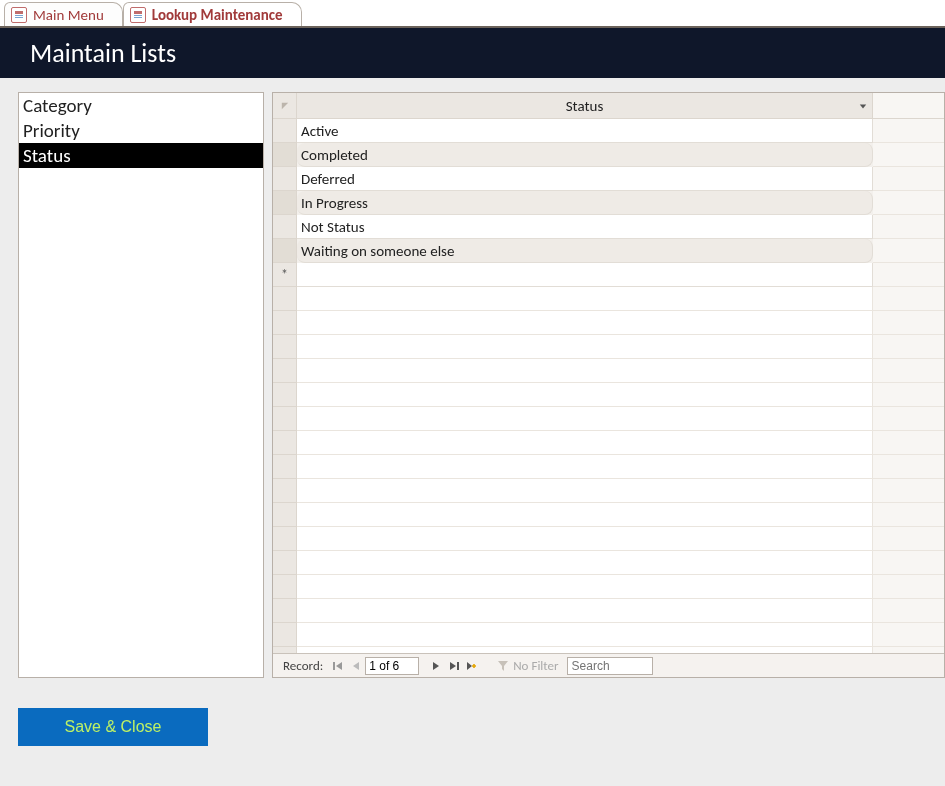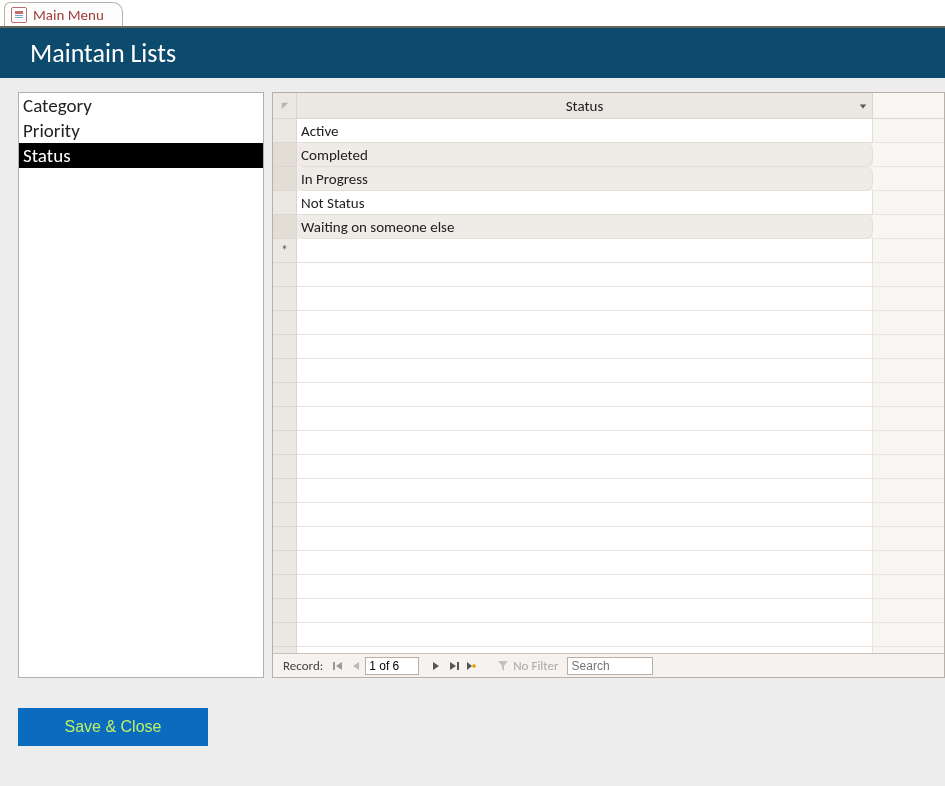--- a/index.html
+++ b/index.html
@@ -48,21 +48,21 @@
     display: flex;
     align-items: center;
     justify-content: center;
     border: 1px solid #c06c6c;
     border-radius: 2px;
     background: #fff;
   }
   .tab .tabicon svg { width: 10px; height: 10px; }
   
   .headerbar {
-    background: #0c4a6e;
+    background: #0f172a;
     color: #fff;
     height: 50px;
     display: flex;
     align-items: center;
     padding-left: 30px;
     font-size: 26px;
     font-weight: 300;
   }
   
   .workspace {
@@ -275,20 +275,30 @@
 <div class="tabbar">
   <div class="tab inactive">
     <span class="tabicon">
       <svg viewBox="0 0 10 10">
           <rect x="1" y="1" width="8" height="3" fill="#c06c6c"></rect>
           <rect x="1" y="5" width="8" height="1" fill="#7aa3d1"></rect>
           <rect x="1" y="7" width="8" height="1" fill="#7aa3d1"></rect>
         </svg>
     </span>
     <span>Main Menu</span>
+  </div>
+  <div class="tab active">
+    <span class="tabicon">
+      <svg viewBox="0 0 10 10">
+          <rect x="1" y="1" width="8" height="3" fill="#c06c6c"></rect>
+          <rect x="1" y="5" width="8" height="1" fill="#7aa3d1"></rect>
+          <rect x="1" y="7" width="8" height="1" fill="#7aa3d1"></rect>
+        </svg>
+    </span>
+    <span>Lookup Maintenance</span>
   </div>
 </div>
 
 <div class="headerbar">
   <span>Maintain Lists</span>
 </div>
 
 <div class="workspace">
 
   <div class="listpanel">
@@ -321,20 +331,25 @@
         <div class="gridrow">
           <div class="rowmarker"></div>
           <div class="cell">Active</div>
           <div class="cellrest"></div>
         </div>
         <div class="gridrow alt">
           <div class="rowmarker"></div>
           <div class="cell">Completed</div>
           <div class="cellrest"></div>
         </div>
+        <div class="gridrow">
+          <div class="rowmarker"></div>
+          <div class="cell">Deferred</div>
+          <div class="cellrest"></div>
+        </div>
         <div class="gridrow alt">
           <div class="rowmarker"></div>
           <div class="cell">In Progress</div>
           <div class="cellrest"></div>
         </div>
         <div class="gridrow">
           <div class="rowmarker"></div>
           <div class="cell">Not Status</div>
           <div class="cellrest"></div>
         </div>

